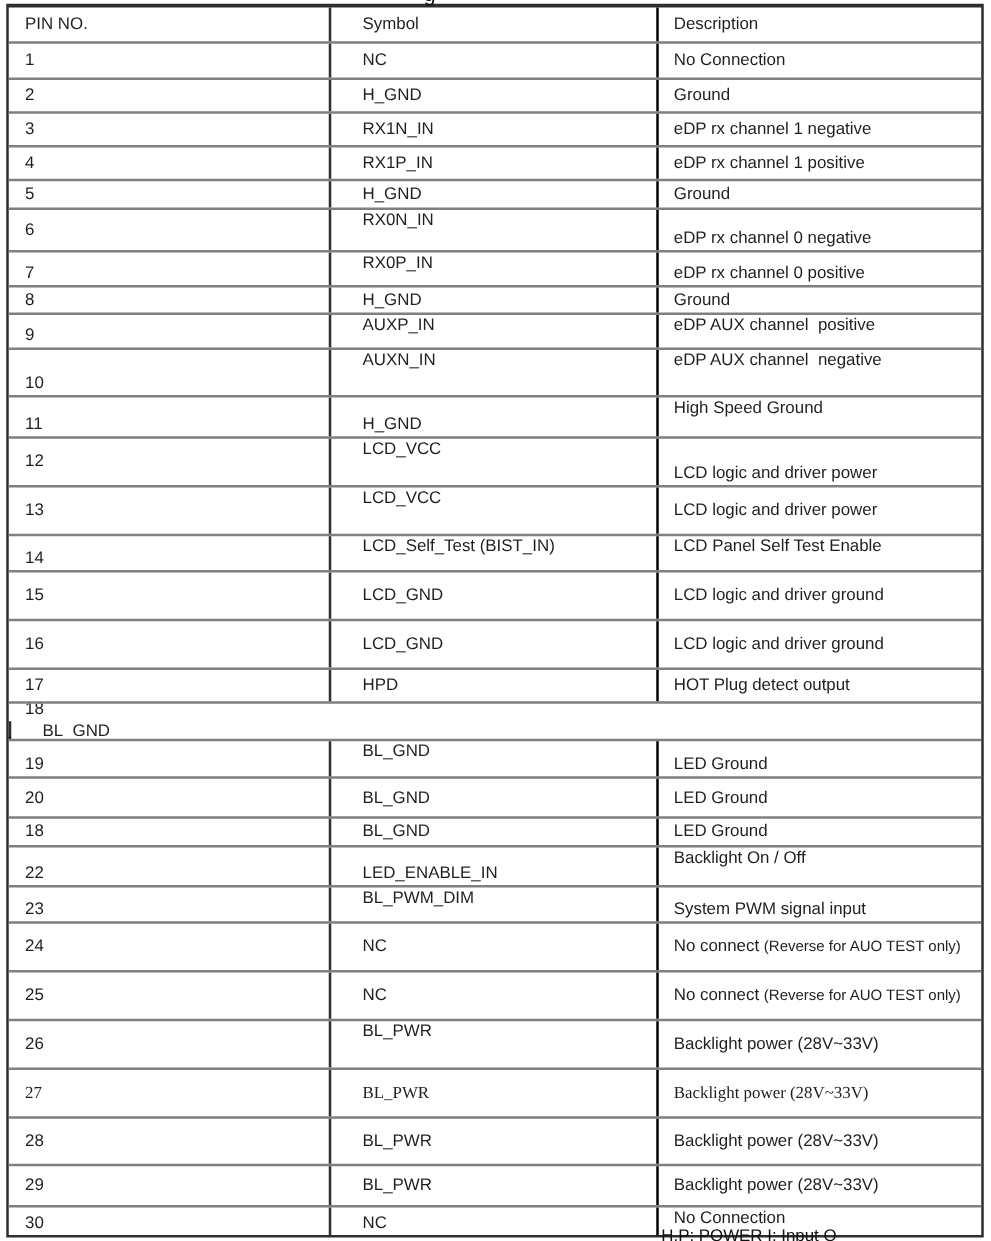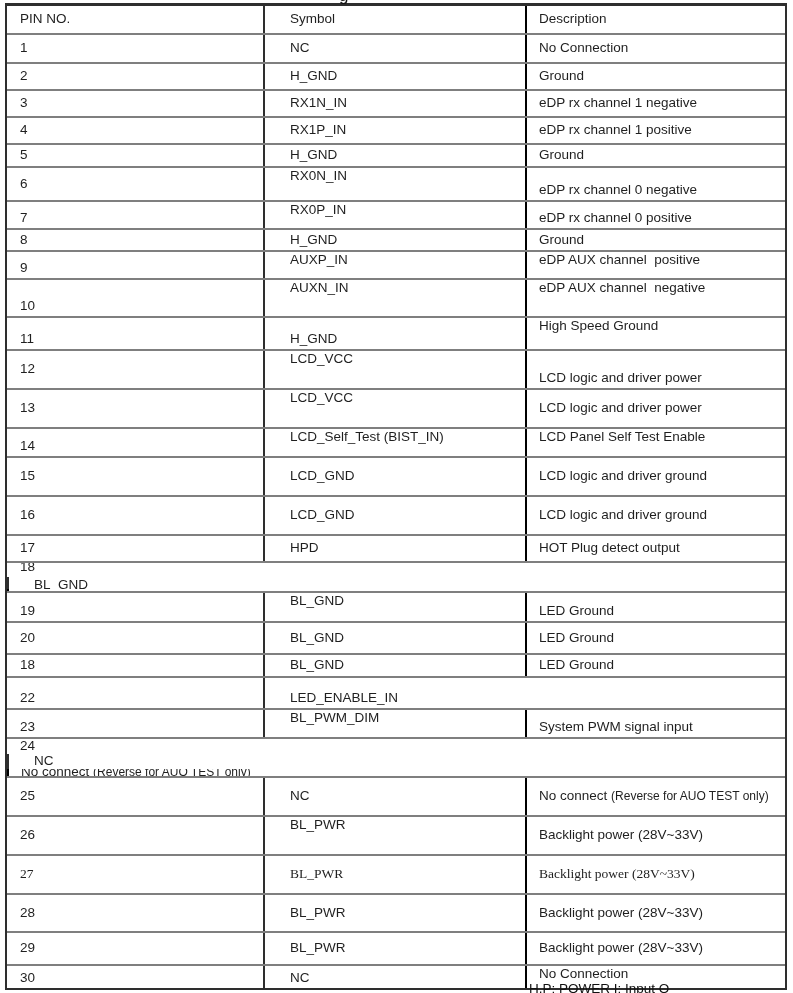--- a/index.html
+++ b/index.html
@@ -316,33 +316,36 @@
             <span>LED Ground</span>
           </div>
         </div>
         <div class="t-row" style="height: 32px;">
           <div class="cell c1 va-b">
             <span>22</span>
           </div>
           <div class="cell c2 va-b">
             <span>LED_ENABLE_IN</span>
           </div>
+          <div class="cell c3 va-t">
+            <span>Backlight On / Off</span>
+          </div>
         </div>
         <div class="t-row" style="height: 29px;">
           <div class="cell c1 va-b">
             <span>23</span>
           </div>
           <div class="cell c2 va-t">
             <span>BL_PWM_DIM</span>
           </div>
           <div class="cell c3 va-b">
             <span>System PWM signal input</span>
           </div>
         </div>
-        <div class="t-row" style="height: 39px; flex-direction: column;">
+        <div class="t-row" style="height: 39px;">
           <div class="cell c1 va-m">
             <span>24</span>
           </div>
           <div class="cell c2 va-m">
             <span>NC</span>
           </div>
           <div class="cell c3 va-m">
             <span>No connect </span>
             <span class="small">(Reverse for AUO TEST only)</span>
           </div>

